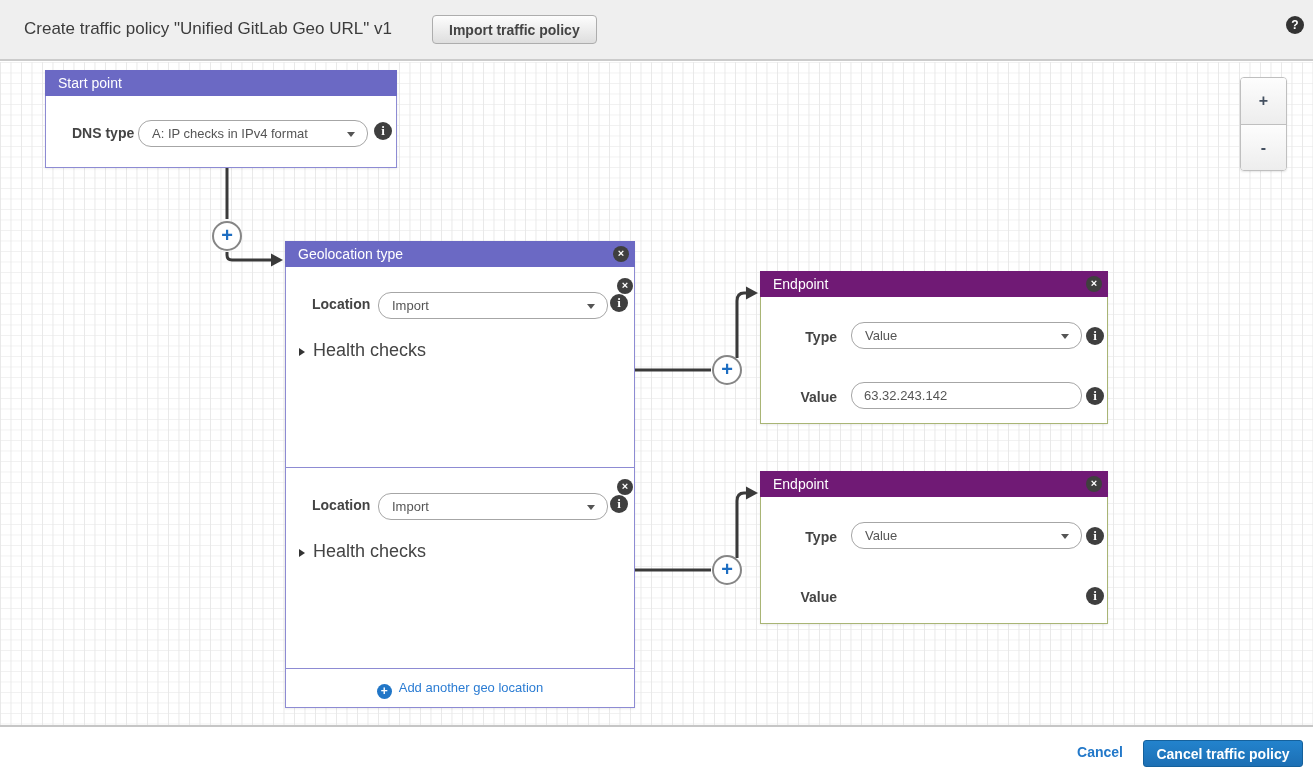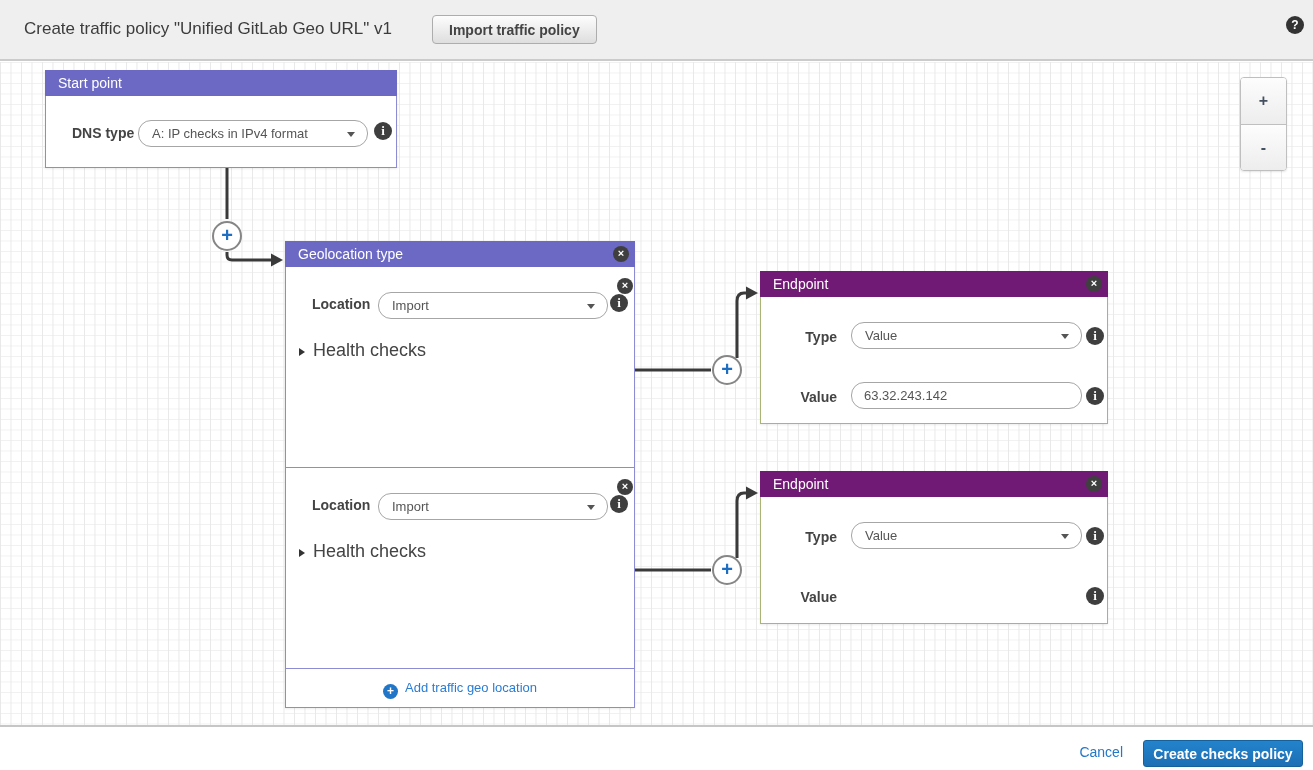--- a/index.html
+++ b/index.html
@@ -70,21 +70,21 @@
   
   .zoom-ctrl { position:absolute; left:1240px; top:15px; width:47px; border:1px solid #bfbfbf;
                border-radius:4px; overflow:hidden; box-shadow:0 1px 2px rgba(0,0,0,.1); }
   .zoom-btn { width:100%; height:46px; background:linear-gradient(#fdfdfd,#ededed);
               font-family:"Liberation Sans", sans-serif; font-size:16px; font-weight:bold; color:#445060;
               border:none; cursor:pointer; display:block; }
   .zoom-btn + .zoom-btn { border-top:1px solid #bfbfbf; }
 
   
   .footerbar { position:absolute; left:0; top:727px; width:1313px; height:43px; background:#fff; }
-  .cancel-link { position:absolute; right:190px; top:17px; font-size:14px; font-weight:normal;
+  .cancel-link { position:absolute; right:190px; top:17px; font-size:14px; font-weight:bold;
                  color:#2278c9; text-decoration:none; cursor:pointer; }
   .create-btn { position:absolute; right:10px; top:13px; width:160px; height:27px;
                 font-family:"Liberation Sans", sans-serif; font-size:14px; font-weight:bold; color:#fff;
                 background:linear-gradient(#2383cd,#1c6fb4); border:1px solid #15619c; border-radius:3px; cursor:pointer; }
 </style>
 </head>
 <body>
 
 <div class="topbar">
   <div class="page-title">Create traffic policy "Unified GitLab Geo URL" v1</div>
@@ -153,21 +153,21 @@
         <span class="caret"></span>
       </div>
       <div class="info-icon" style="left:324px; top:27px;">i</div>
       <div class="hc-toggle">
         <span class="hc-tri"></span><span>Health checks</span>
       </div>
     </div>
 
     <div class="geo-footer">
       <div class="add-link">
-        <span class="add-plus">+</span><span>Add traffic geo location</span>
+        <span class="add-plus">+</span><span>Add another geo location</span>
       </div>
     </div>
   </div>
 
   <div class="card green-card" style="left:760px; top:209px; width:348px; height:153px;">
     <div class="card-header">
       <span>Endpoint</span>
       <div class="round-close hdr-close">×</div>
     </div>
     <div class="field-label" style="left:43px; top:57px; width:33px; text-align:right;">Type</div>
@@ -197,14 +197,14 @@
   </div>
 
   <div class="zoom-ctrl">
     <button class="zoom-btn">+</button>
     <button class="zoom-btn">-</button>
   </div>
 </div>
 
 <div class="footerbar">
   <a class="cancel-link">Cancel</a>
-  <button class="create-btn">Create checks policy</button>
+  <button class="create-btn">Cancel traffic policy</button>
 </div>
 
 </body></html>

